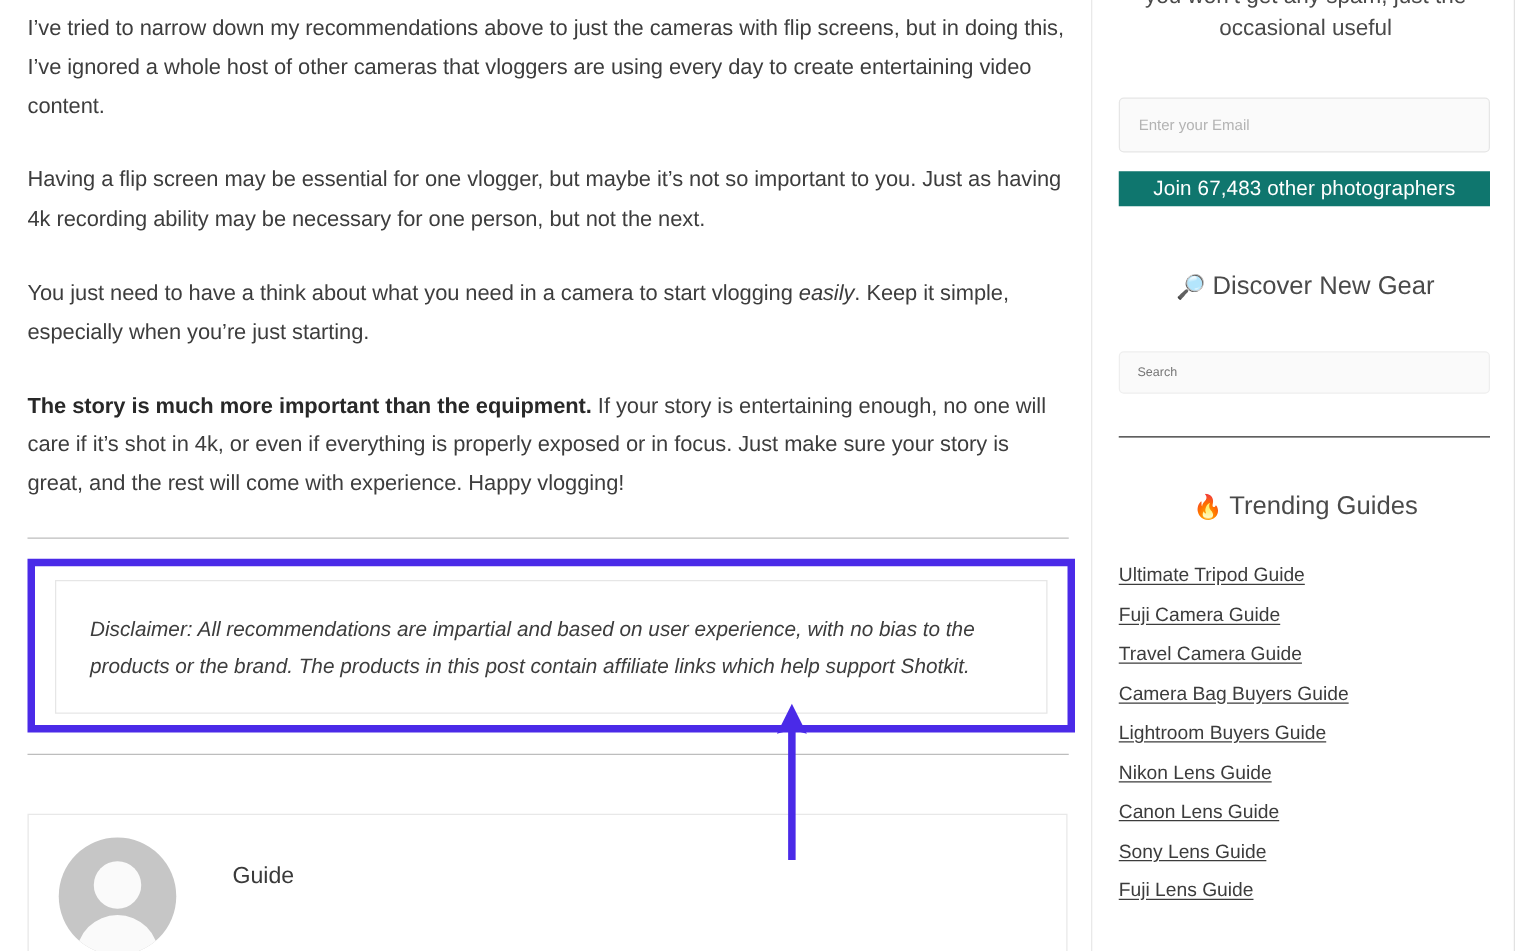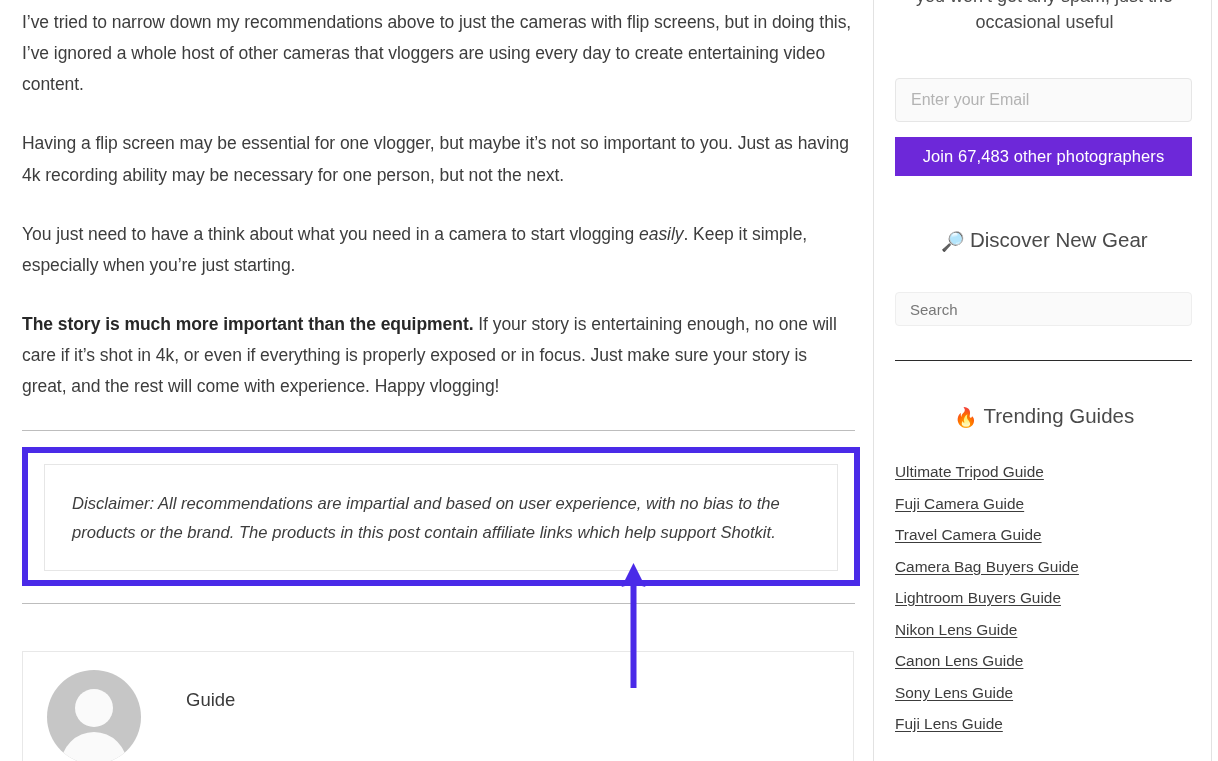--- a/index.html
+++ b/index.html
@@ -161,34 +161,34 @@
   #email-input {
     display: block;
     box-sizing: border-box;
     width: 297px;
     height: 44px;
     margin-top: 38px;
     background: #fafafa;
     border: 1px solid #e6e6e6;
     border-radius: 4px;
     font-family: "Liberation Sans", sans-serif;
-    font-size: 16px;
+    font-size: 12px;
     color: #4a4a4a;
     padding: 0 15px;
     outline: none;
   }
   #email-input::placeholder { color: #b3b3b3; }
 
   #join-button {
     display: block;
     box-sizing: border-box;
     width: 297px;
-    height: 39px;
+    height: 28px;
     margin-top: 15px;
-    background: #6d28d9;
+    background: #0f766e;
     border: 0;
     color: #ffffff;
     font-family: "Liberation Sans", sans-serif;
     font-size: 16.5px;
     cursor: pointer;
     letter-spacing: 0.1px;
   }
 
   .sb-heading {
     text-align: center;
@@ -210,21 +210,21 @@
   #search-input {
     display: block;
     box-sizing: border-box;
     width: 297px;
     height: 34px;
     margin-top: 41px;
     background: #fafafa;
     border: 1px solid #eeeeee;
     border-radius: 4px;
     font-family: "Liberation Sans", sans-serif;
-    font-size: 15px;
+    font-size: 10px;
     color: #555555;
     padding: 0 14px;
     outline: none;
   }
   #search-input::placeholder { color: #777777; }
 
   #sb-divider {
     border: 0;
     border-top: 1px solid #2b2b2b;
     width: 297px;

